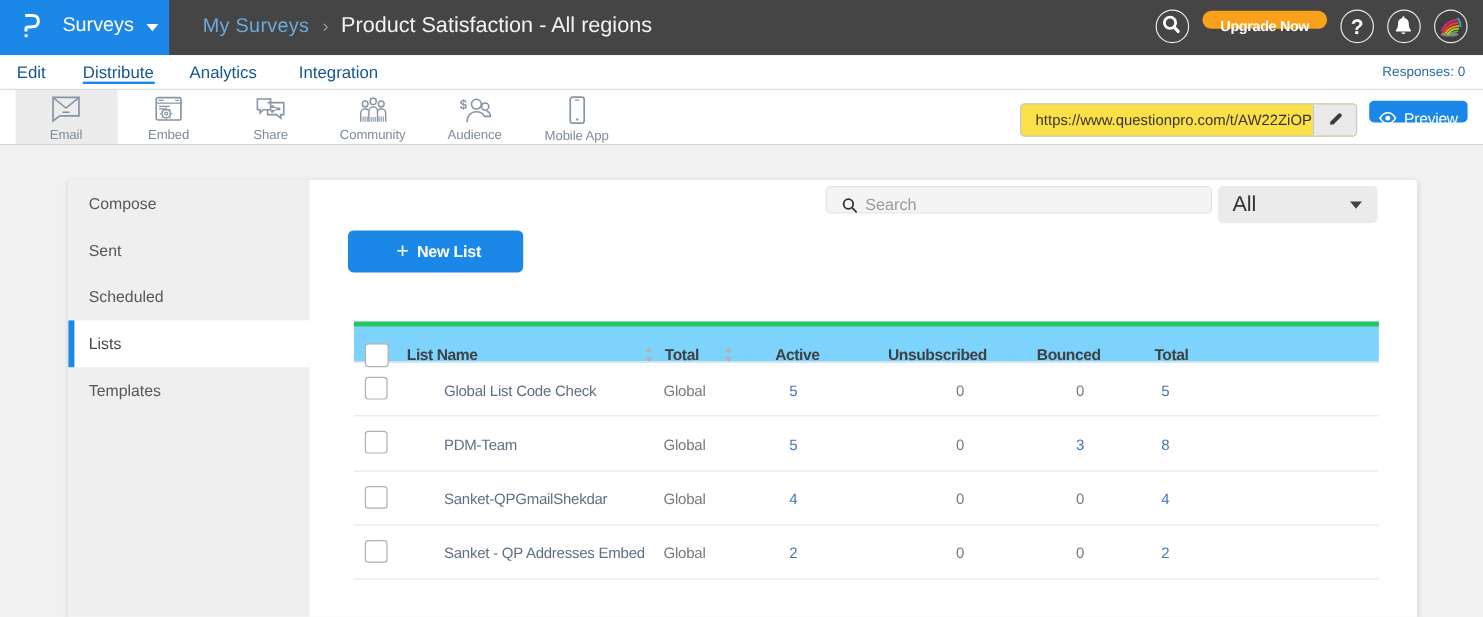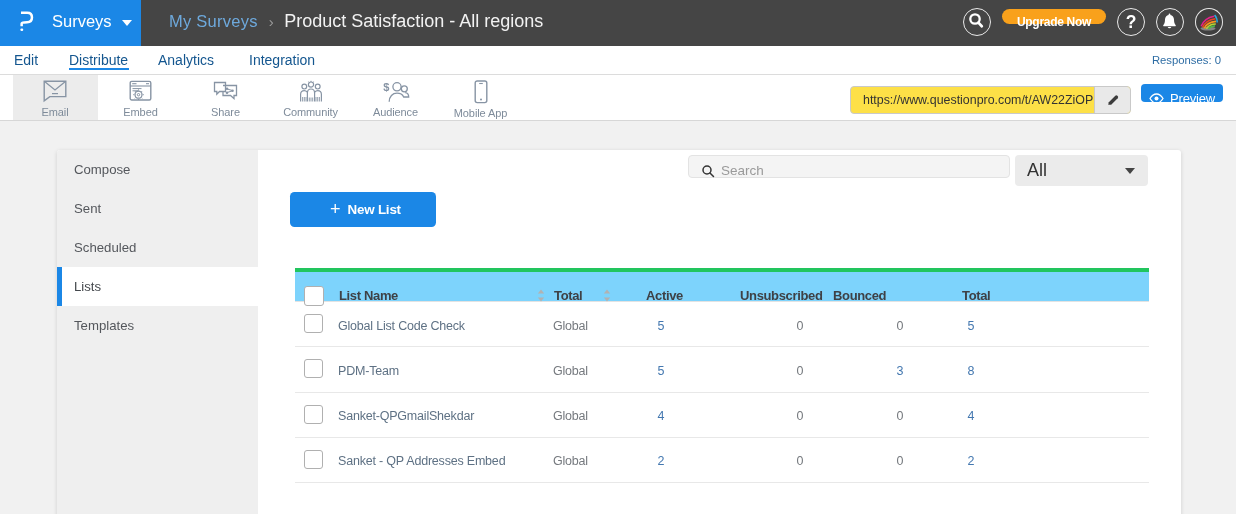--- a/index.html
+++ b/index.html
@@ -61,21 +61,21 @@
 .thead { position:relative; height:34px; background:#7dd3fc; border-top:4px solid #22c55e; border-bottom:1px solid #e3e3e3; font-size:13px; letter-spacing:-0.35px; font-weight:bold; color:#3e4146; }
 .trow { position:relative; height:45.25px; border-bottom:1px solid #e8e8e8; font-size:12.5px; letter-spacing:-0.2px; }
 .cell { position:absolute; top:3px; line-height:42px; white-space:nowrap; }
 .trow .cell { line-height:45.25px; top:1.5px; }
 .cb { position:absolute; left:9px; width:20px; height:20px; background:#fff; border:1px solid #b0b0b0; border-radius:3px; }
 .thead .cb { top:14px; }
 .trow .cb { top:12px; width:19px; height:19px; }
 .num { position:absolute; top:1.5px; width:40px; text-align:center; line-height:45.25px; }
 .blue { color:#4478b0; }
 .gray { color:#75797e; }
-.lname { color:#5e7184; }
+.lname { color:#5e7184;margin-left:32px; }
 .gl { color:#75797e; }
 .sorticon { position:absolute; top:17px; }
 </style>
 </head>
 <body>
 
 <div class="topbar">
   <div class="logo-sec">
     <svg class="plogo" width="14" height="21" viewBox="0 0 14 21">
       <path d="M1.65 15.3 V12.8 C1.65 11.6 2.6 11.5 4.2 11.45 L7.2 11.35 C10.3 11.2 11.95 9.3 11.95 6.5 C11.95 3.5 10.2 1.85 7.2 1.85 L1.0 1.85" fill="none" stroke="#fff" stroke-width="2.5"></path>
@@ -238,21 +238,21 @@
             <path d="M4 0.5 L7.2 4.6 H0.8 Z" fill="#b2b2b2"></path>
             <path d="M4 12.5 L0.8 8.4 H7.2 Z" fill="#b2b2b2"></path>
           </svg>
         <span class="cell" style="left:259px">Total</span>
         <svg class="sorticon" style="left:308px" width="8" height="13" viewBox="0 0 8 13">
             <path d="M4 0.5 L7.2 4.6 H0.8 Z" fill="#b2b2b2"></path>
             <path d="M4 12.5 L0.8 8.4 H7.2 Z" fill="#b2b2b2"></path>
           </svg>
         <span class="cell" style="left:351px">Active</span>
         <span class="cell" style="left:445px">Unsubscribed</span>
-        <span class="cell" style="left:538px">Bounced</span>
+        <span class="cell" style="left:569px">Bounced</span>
         <span class="cell" style="left:667px">Total</span>
       </div>
       <div class="trow">
         <div class="cb"></div>
         <span class="cell lname" style="left:43px">Global List Code Check</span>
         <span class="cell gl" style="left:258px">Global</span>
         <span class="num blue" style="left:346px">5</span>
         <span class="num gray" style="left:485px">0</span>
         <span class="num gray" style="left:585px">0</span>
         <span class="num blue" style="left:656px">5</span>

